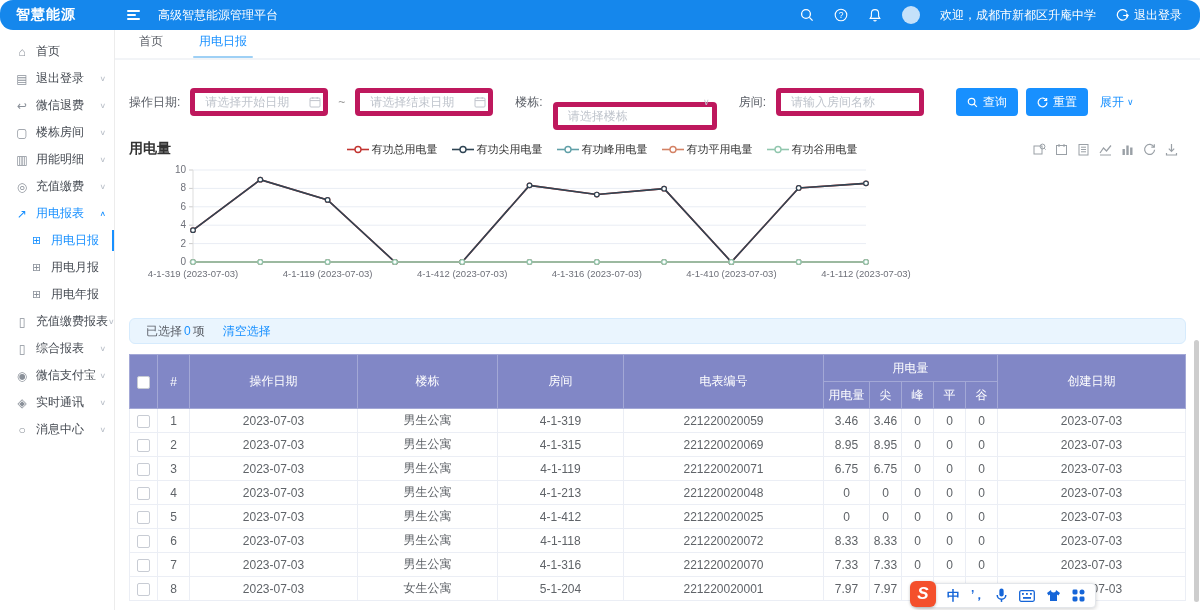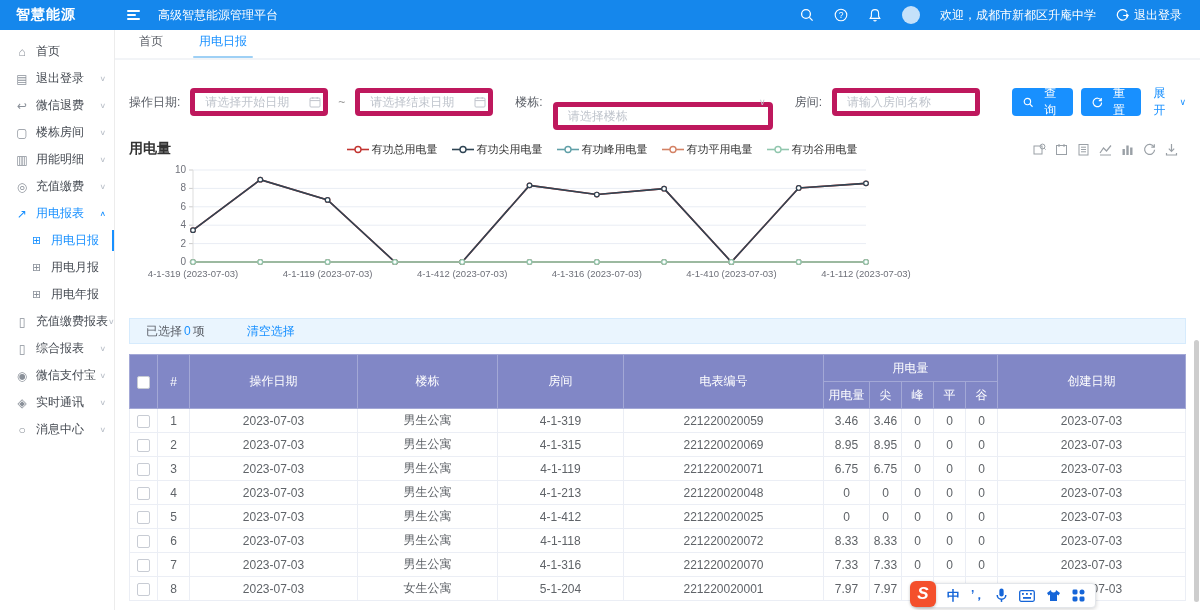--- a/index.html
+++ b/index.html
@@ -1,20 +1,20 @@
 <!DOCTYPE html>
 <html><head>
 <meta charset="utf-8">
 <style>
   * { margin:0; padding:0; box-sizing:border-box; }
   html,body { width:1200px; height:610px; overflow:hidden; }
   body { font-family:"Liberation Sans","DejaVu Sans",sans-serif; font-size:12px; background:#fff; color:#333; position:relative; }
 
   
-  .hdr { height:30px; background:#1587ec; display:flex; align-items:center; color:#fff; }
+  .hdr { height:30px; background:#1587ec; display:flex; align-items:center; color:#fff;border-radius:13px; }
   .hdr-logo { width:115px; flex:0 0 115px; font-size:14px; font-weight:bold; padding-left:16px; letter-spacing:1px; }
   .hdr-burger { margin-left:12px; margin-right:18px; cursor:pointer; display:flex; flex-direction:column; gap:2.5px; }
   .hdr-burger i { display:block; height:1.6px; background:#fff; border-radius:1px; }
   .hdr-burger i:nth-child(1){width:13px} .hdr-burger i:nth-child(2){width:9px} .hdr-burger i:nth-child(3){width:13px}
   .hdr-title { font-size:12px; }
   .hdr-right { margin-left:auto; display:flex; align-items:center; gap:20px; padding-right:18px; }
   .hdr-ic { width:14px; height:14px; display:inline-flex; cursor:pointer; }
   .avatar { width:18px; height:18px; border-radius:50%; background:rgba(255,255,255,.75); display:inline-block; }
   .welcome { font-size:12px; }
   .logout { display:flex; align-items:center; gap:5px; cursor:pointer; font-size:12px; }
@@ -42,21 +42,21 @@
   .content { padding:0 14px; }
 
   
   .filters { display:flex; align-items:center; margin-top:14px; gap:8px; }
   .flabel { color:#5a5e66; margin-right:2px; white-space:nowrap; }
   .inwrap { position:relative; display:inline-flex; align-items:center; }
   .inwrap input { height:28px; border:5px solid #be185d; border-radius:4px; font-size:12px; padding:0 24px 0 10px; color:#606266; outline:none; font-family:inherit; }
   .inwrap input::placeholder { color:#bfc4cc; }
   .inwrap .tail { position:absolute; right:7px; color:#c0c4cc; display:inline-flex; pointer-events:none; }
   .w-date input { width:138px; }
-  .w-sel input { width:220px; padding-right:25px;margin-top:28px; }
+  .w-sel input { width:164px; padding-right:25px;margin-top:28px; }
   .w-room input { width:148px; padding-right:2px; }
   .sep { color:#999; margin:0 2px; }
   .btn { background:#1890ff; color:#fff; border:none; border-radius:4px; height:28px; padding:0 11px; font-size:12px; display:inline-flex; align-items:center; gap:5px; cursor:pointer; font-family:inherit; }
   .expand { color:#1890ff; cursor:pointer; display:inline-flex; align-items:center; gap:3px; margin-left:4px; }
   .expand .si-chev { font-size:9px; }
 
   
   .actions { margin-top:12px; display:flex; gap:14px; }
   .actions .gap { width:14px; }
 
@@ -64,21 +64,21 @@
   .chart-head { margin-top:10px; display:flex; align-items:center; }
   .chart-title { font-size:14px; font-weight:bold; color:#333; flex:0 0 auto; }
   .legend { flex:1; display:flex; justify-content:center; gap:14px; }
   .leg-item { display:inline-flex; align-items:center; gap:3px; color:#333; font-size:11px; cursor:pointer; }
   .toolbox { flex:0 0 auto; display:flex; gap:9px; margin-right:8px; }
   .toolbox svg { cursor:pointer; }
   .chart-wrap { margin-top:4px; }
   .chart-wrap svg { overflow:visible; display:block; margin-left:2px; }
 
   
-  .selbar { margin-top:10px; height:26px; background:#eaf5fe; border:1px solid #d6ebfd; border-radius:0; display:flex; align-items:center; gap:42px; padding:0 16px; color:#5a5e66; }
+  .selbar { margin-top:10px; height:26px; background:#eaf5fe; border:1px solid #d6ebfd; border-radius:6px; display:flex; align-items:center; gap:18px; padding:0 16px; color:#5a5e66; }
   .selbar .count { color:#1890ff; margin:0 2px; }
   .selbar .clear { color:#1890ff; cursor:pointer; }
 
   
   table { width:100%; border-collapse:collapse; table-layout:fixed; margin-top:10px; }
   thead th { background:#8187c6; color:#fff; font-weight:normal; font-size:12px; border:1px solid #a3a8d6; height:27px; }
   tbody td { border:1px solid #ebeef5; height:24px; text-align:center; color:#5f6368; font-size:12px; overflow:hidden; white-space:nowrap; }
   .cb { width:13px; height:13px; border:1px solid #c8ccd4; border-radius:2px; background:#fff; display:inline-block; vertical-align:middle; cursor:pointer; }
 
   

